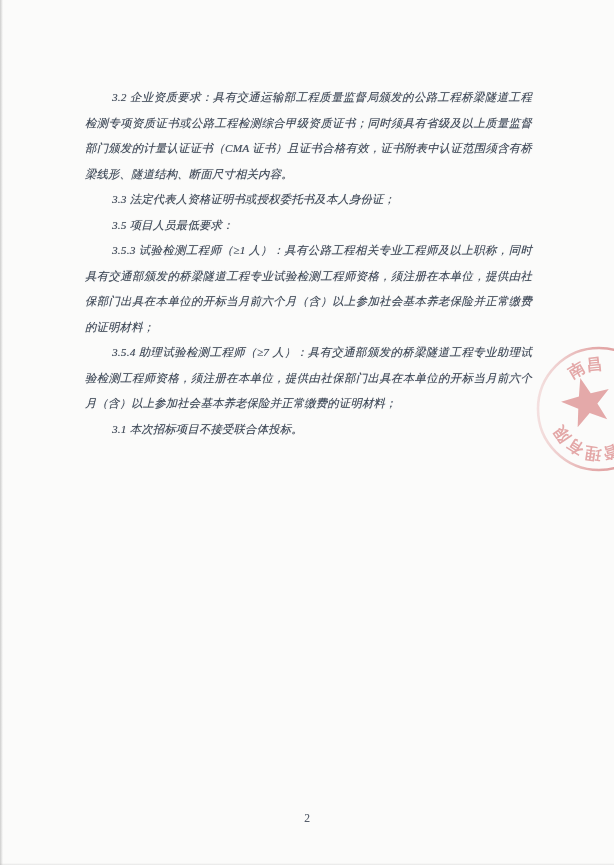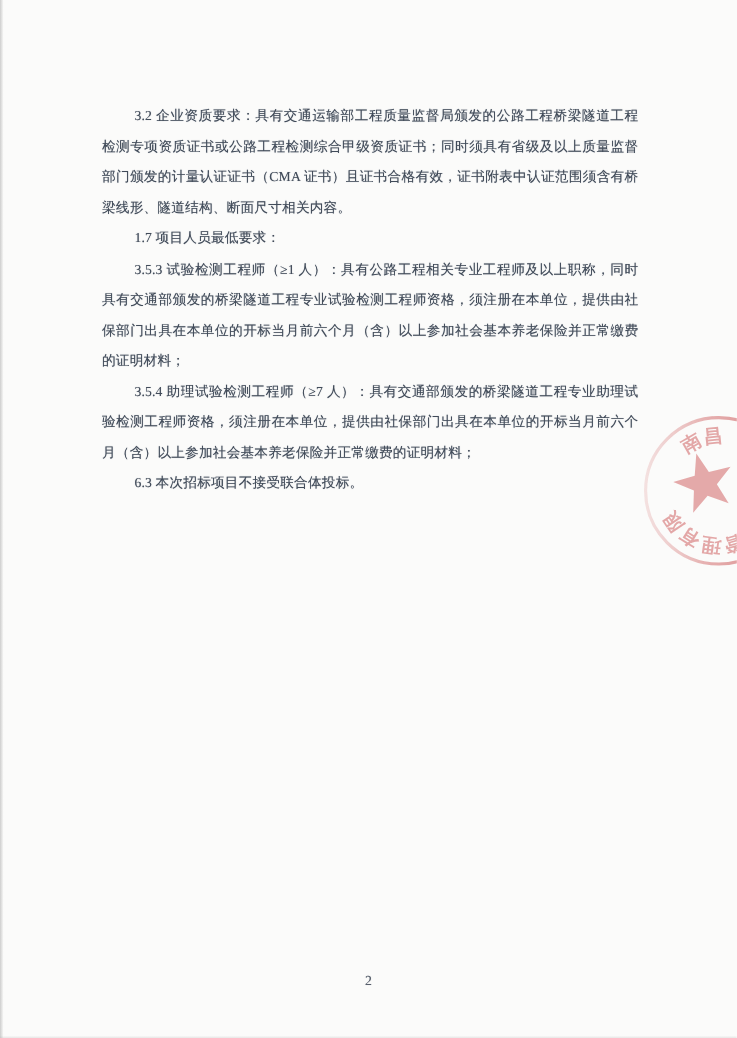--- a/index.html
+++ b/index.html
@@ -37,20 +37,21 @@
     line-height: 25.5px;
     letter-spacing: 0.15px;
     text-shadow: 0 0 0.7px rgba(78,90,106,0.55);
   }
   .para {
     margin: 0;
     text-indent: 27px;
     text-align: justify;
     text-justify: inter-character;
     word-break: break-all;
+    font-style: italic;
   }
   .page-footer {
     position: absolute;
     left: 0; top: 808px;
     width: 614px;
     text-align: center;
   }
   .page-number {
     font-size: 11.5px;
     color: #565e6b;
@@ -75,24 +76,25 @@
   }
 </style>
 </head>
 <body>
 
 <div class="scan-edge-left"></div>
 <div class="scan-edge-bottom"></div>
 
 <div class="doc-body">
   <p class="para">3.2 企业资质要求：具有交通运输部工程质量监督局颁发的公路工程桥梁隧道工程检测专项资质证书或公路工程检测综合甲级资质证书；同时须具有省级及以上质量监督部门颁发的计量认证证书（CMA 证书）且证书合格有效，证书附表中认证范围须含有桥梁线形、隧道结构、断面尺寸相关内容。</p>
-  <p class="para">1.7 项目人员最低要求：</p>
+  <p class="para">3.3 法定代表人资格证明书或授权委托书及本人身份证；</p>
+  <p class="para">3.5 项目人员最低要求：</p>
   <p class="para">3.5.3 试验检测工程师（≥1 人）：具有公路工程相关专业工程师及以上职称，同时具有交通部颁发的桥梁隧道工程专业试验检测工程师资格，须注册在本单位，提供由社保部门出具在本单位的开标当月前六个月（含）以上参加社会基本养老保险并正常缴费的证明材料；</p>
   <p class="para">3.5.4 助理试验检测工程师（≥7 人）：具有交通部颁发的桥梁隧道工程专业助理试验检测工程师资格，须注册在本单位，提供由社保部门出具在本单位的开标当月前六个月（含）以上参加社会基本养老保险并正常缴费的证明材料；</p>
-  <p class="para">6.3 本次招标项目不接受联合体投标。</p>
+  <p class="para">3.1 本次招标项目不接受联合体投标。</p>
 </div>
 
 <div class="seal-wrap">
   <svg width="160" height="160" viewBox="0 0 160 160">
     <defs>
       <linearGradient id="sealRing" x1="0" y1="0" x2="1" y2="0">
         <stop offset="0" stop-color="#e09a9a" stop-opacity="0.3"></stop>
         <stop offset="0.45" stop-color="#dc8f8f" stop-opacity="0.8"></stop>
         <stop offset="1" stop-color="#d67f7f" stop-opacity="0.95"></stop>
       </linearGradient>

